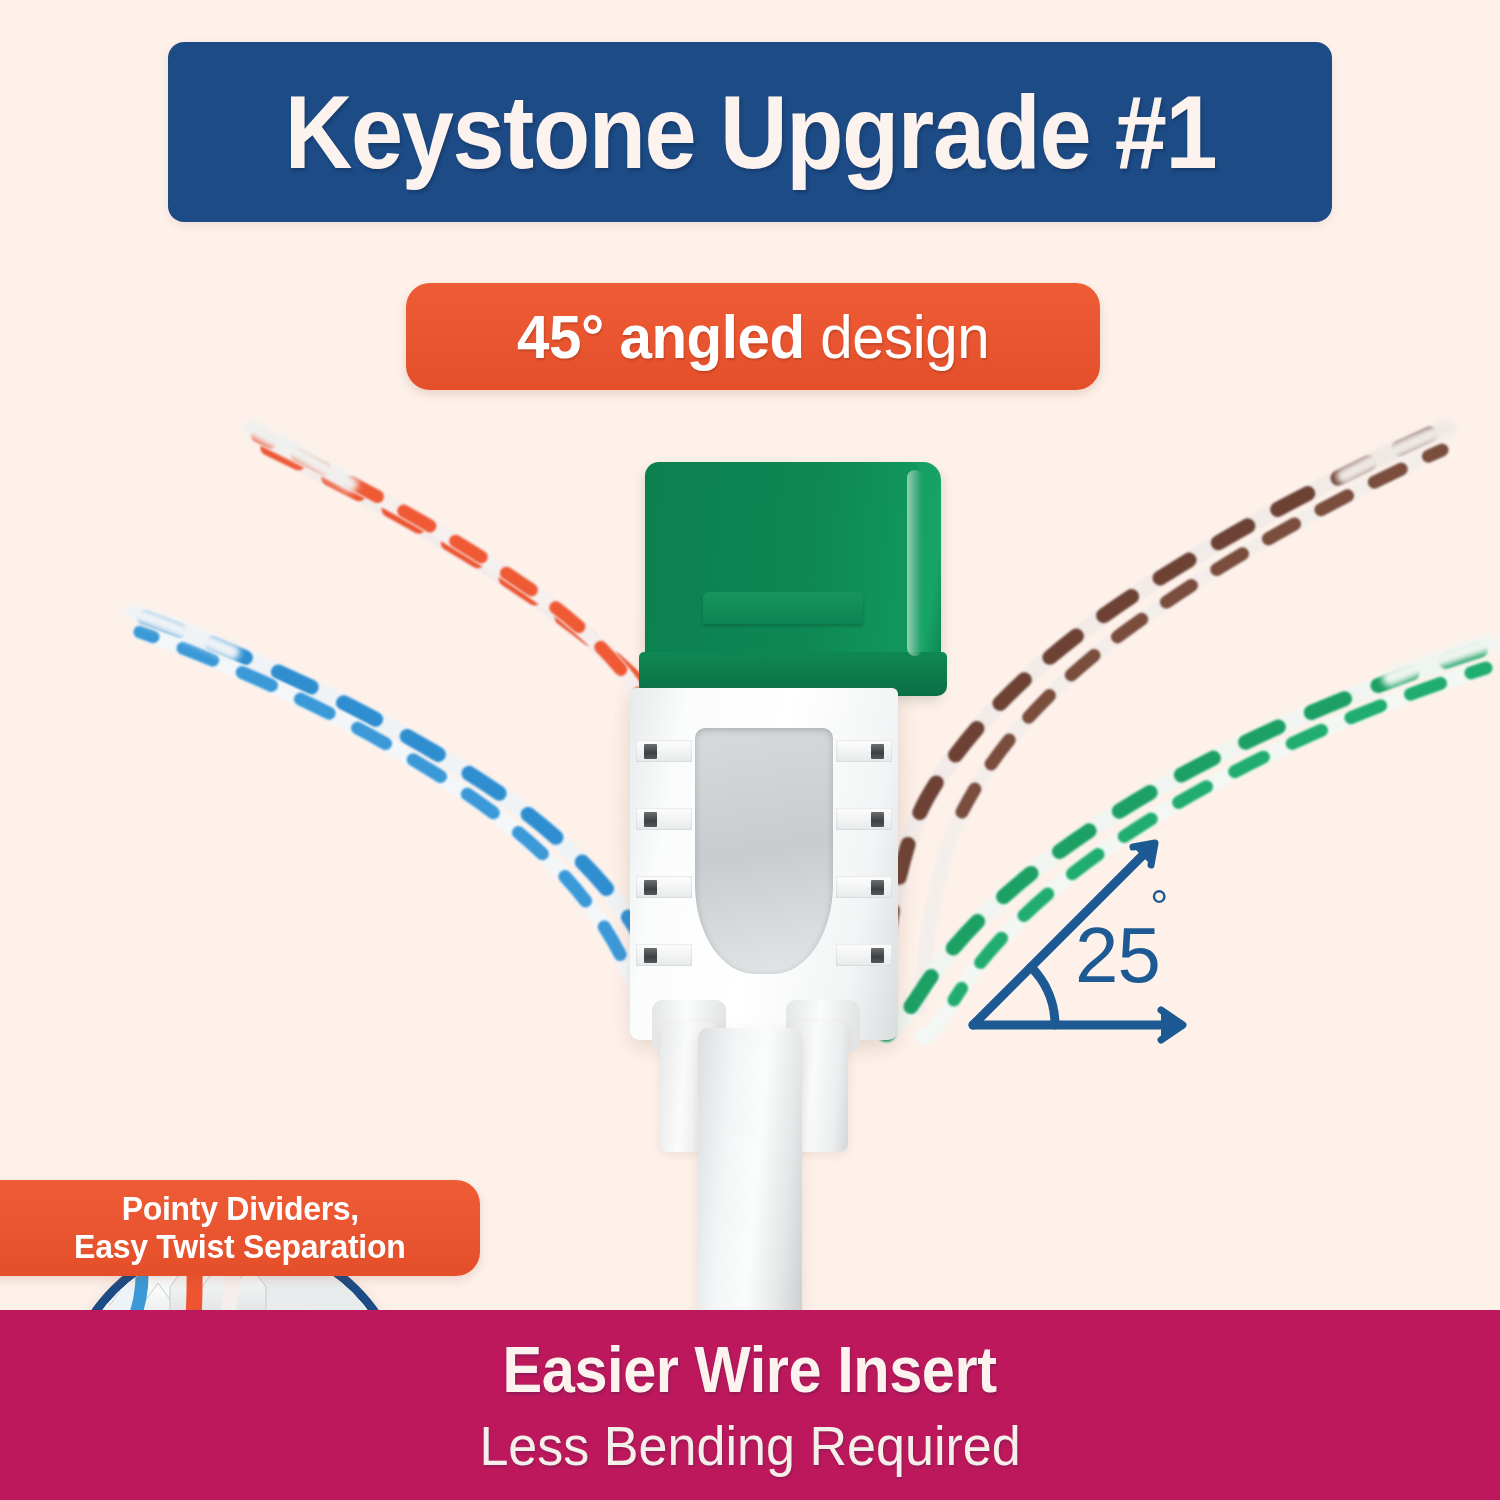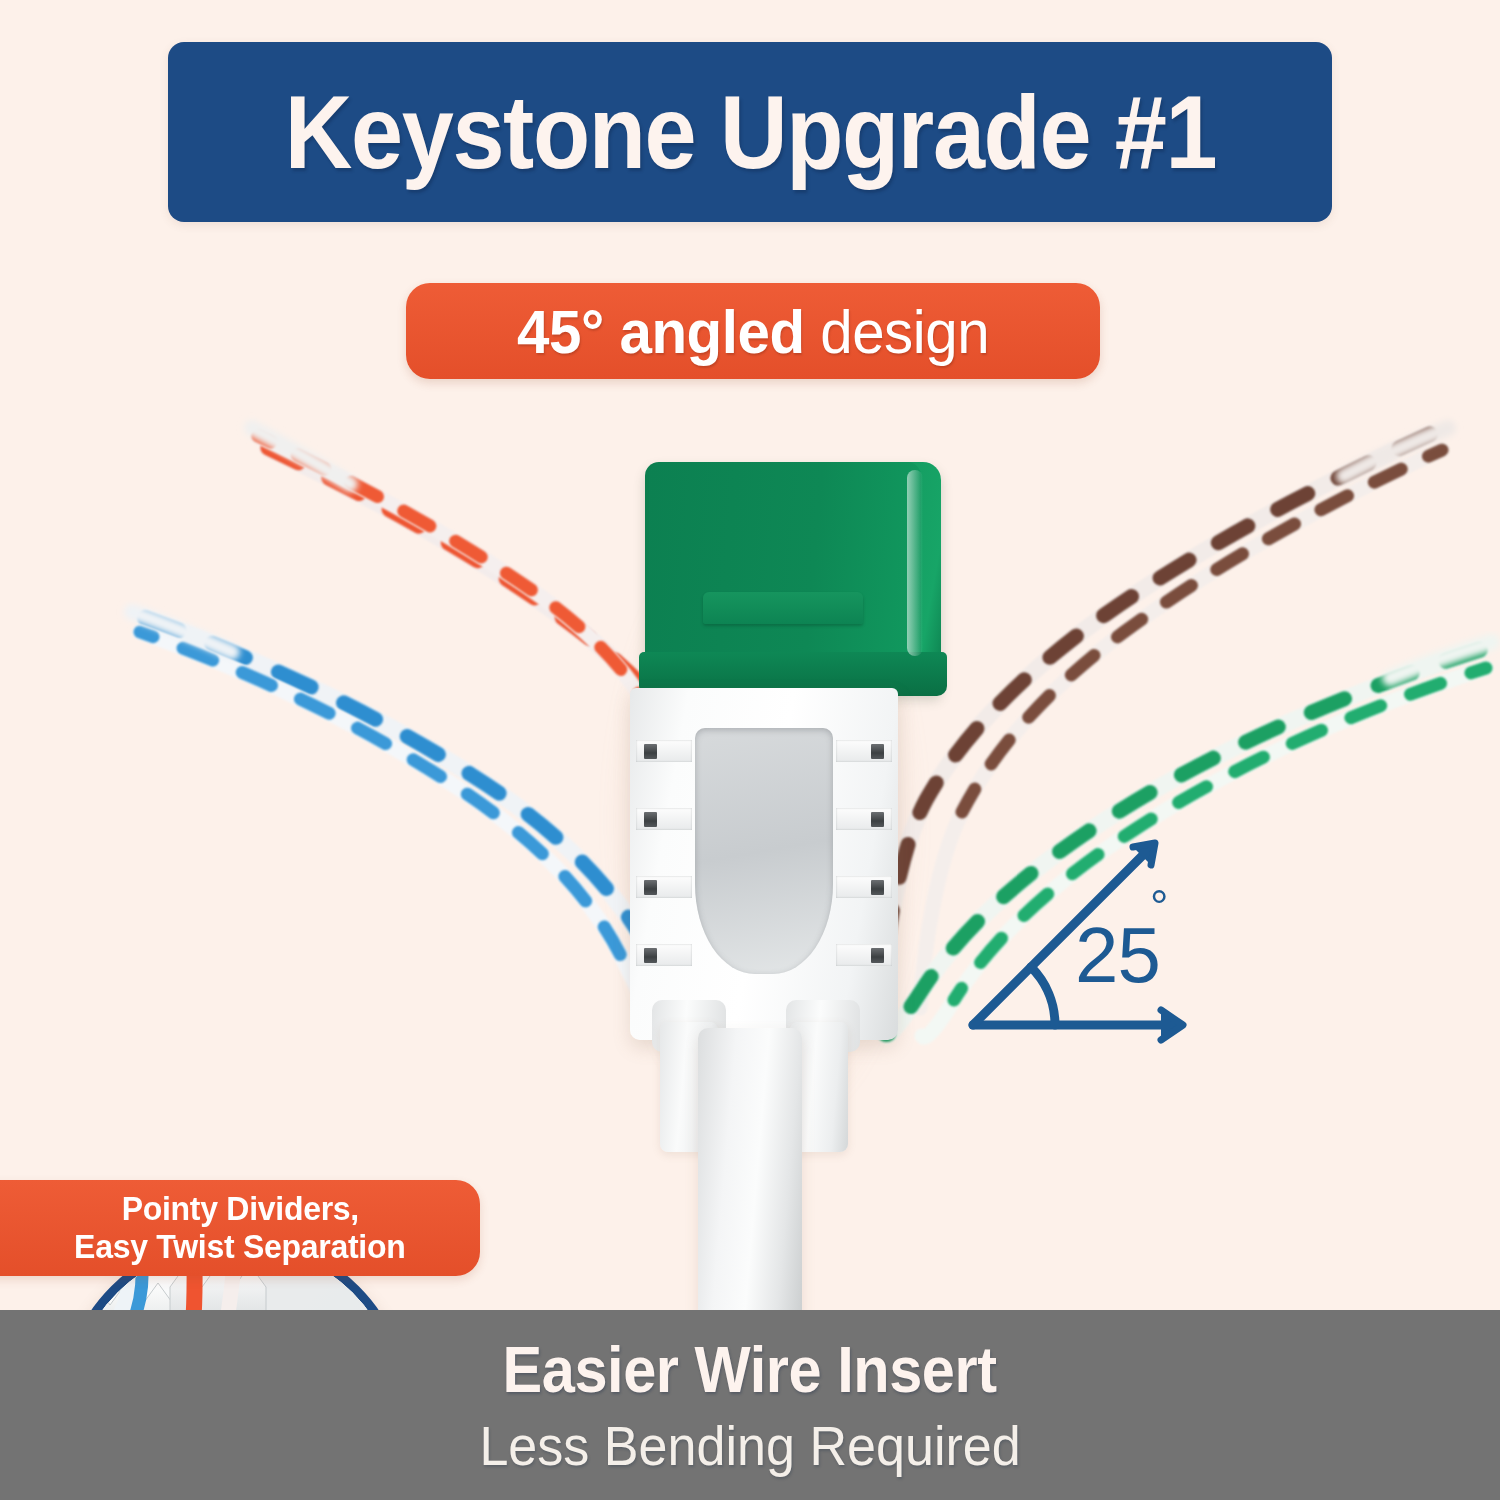--- a/index.html
+++ b/index.html
@@ -27,21 +27,21 @@
     font-size:104px;
     font-weight:bold;
     letter-spacing:-1.5px;
     transform:scaleX(.90);
     white-space:nowrap;
     text-shadow:2px 3px 3px rgba(10,30,60,.28);
   }
 
   
   #angle-badge{
-    left:406px; top:283px; width:694px; height:96px;
+    left:406px; top:283px; width:694px; height:107px;
     background:linear-gradient(180deg,#ee5c36 0%,#e44f2a 100%);
     border-radius:24px;
     display:flex;align-items:center;justify-content:center;
     box-shadow:0 4px 10px rgba(150,70,40,.18);
   }
   #angle-badge .txt{
     color:#fff;
     font-size:62px;
     letter-spacing:-.5px;
     transform:scaleX(.94);
@@ -176,21 +176,21 @@
     padding-left:40px;box-sizing:border-box;
   }
   #caption-strip .line{
     color:#fff;font-weight:bold;font-size:33px;line-height:38px;
     letter-spacing:-.3px;transform:scaleX(.97);white-space:nowrap;
   }
 
   
   #bottom-banner{
     left:0;top:1310px;width:1500px;height:190px;
-    background:#737373;
+    background:#be185d;
     display:flex;flex-direction:column;align-items:center;justify-content:center;
   }
   #bottom-head{
     color:#fdf3ee;font-size:64px;font-weight:bold;letter-spacing:-.5px;
     transform:scaleX(.93);white-space:nowrap;
     text-shadow:1px 2px 3px rgba(10,30,60,.28);
   }
   #bottom-sub{
     color:#f4efe9;font-size:56px;font-weight:normal;letter-spacing:0px;
     transform:scaleX(.93);white-space:nowrap;margin-top:6px;

